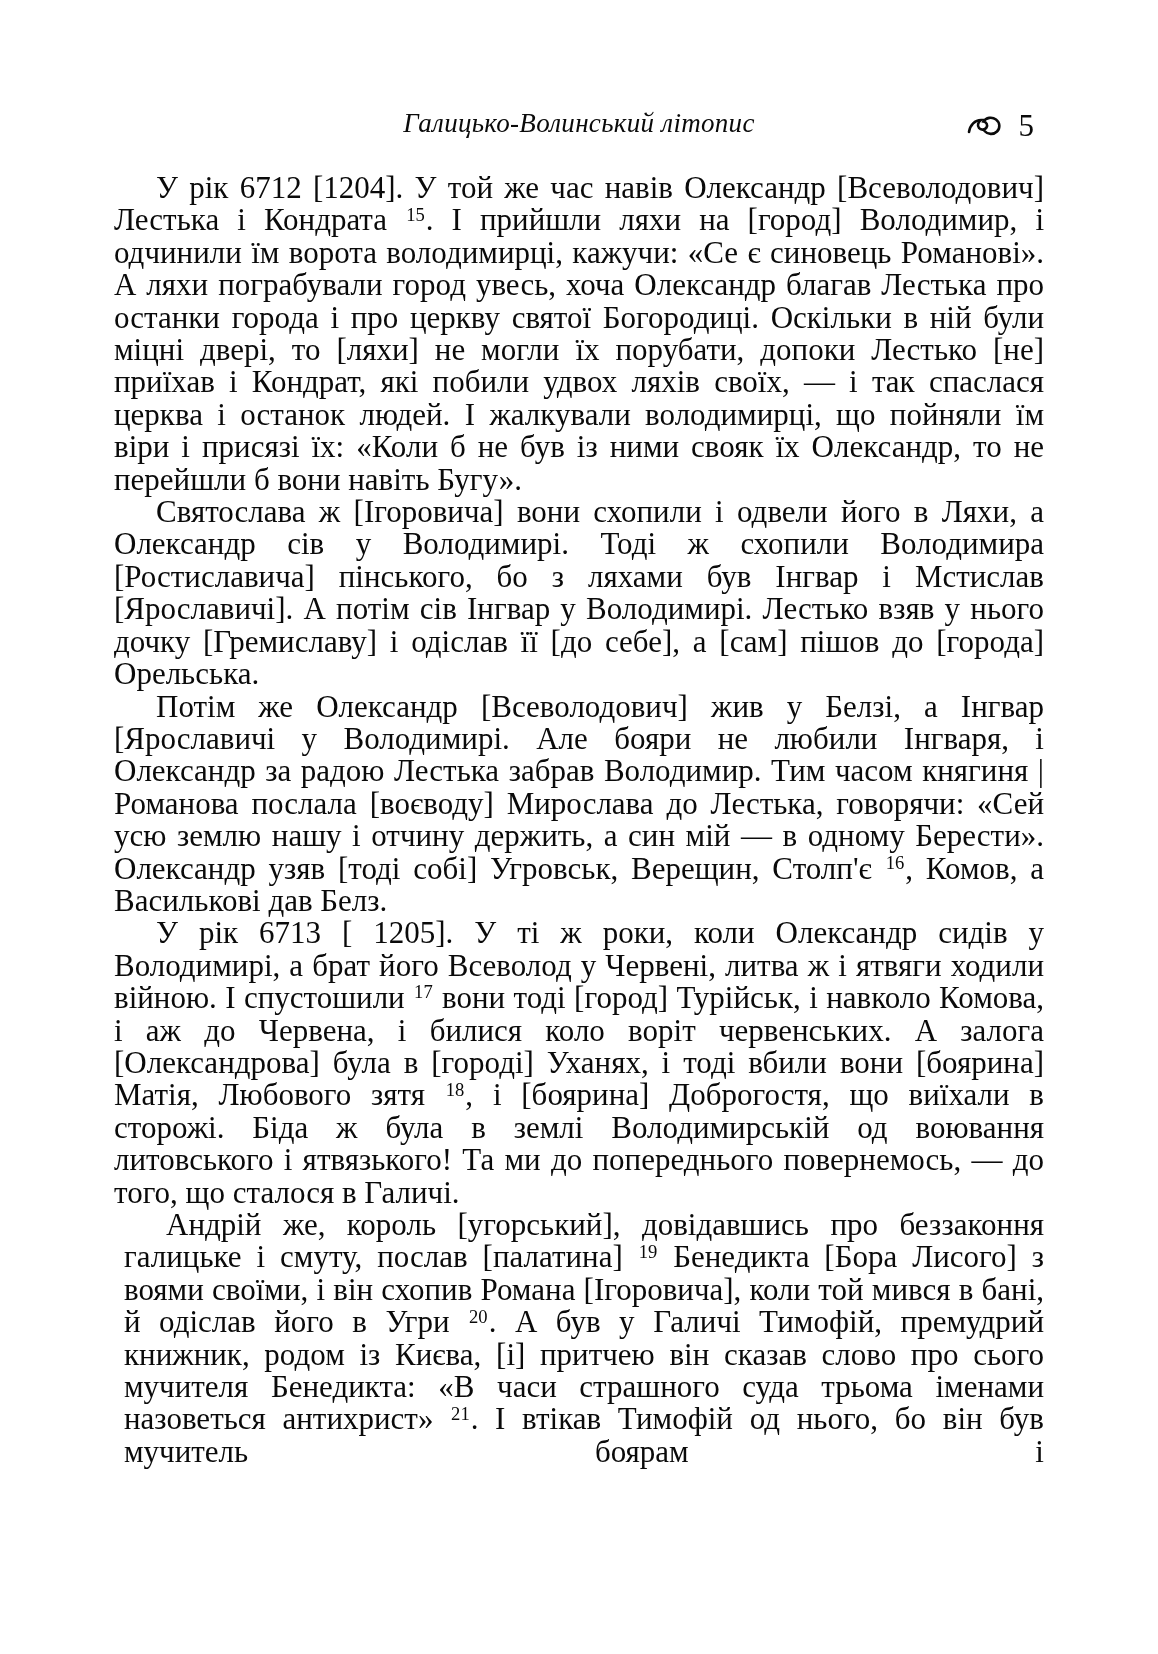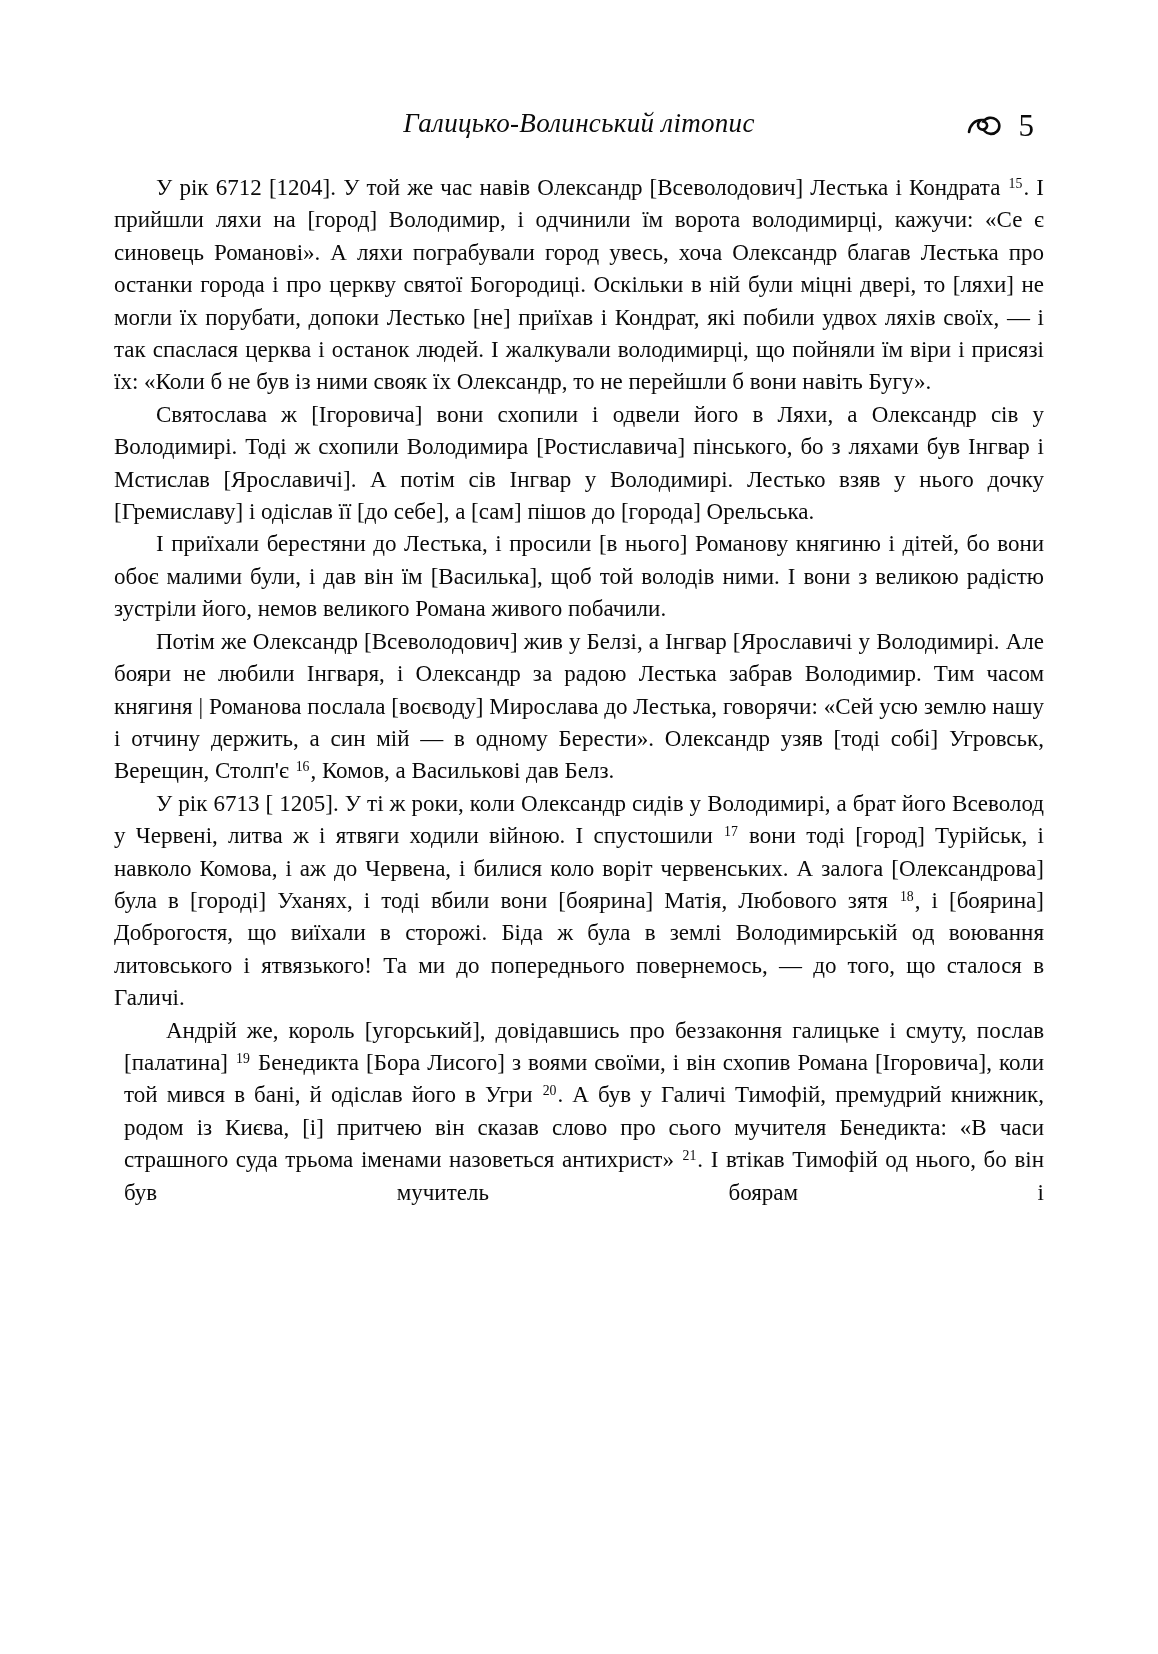--- a/index.html
+++ b/index.html
@@ -51,21 +51,21 @@
   .page-number {
     font-size: 31px;
     line-height: 1;
     color: #0a0a0a;
   }
   .page-body {
     position: absolute;
     top: 172px;
     left: 114px;
     width: 930px;
-    font-size: 23px;
+    font-size: 31px;
     line-height: 32.4px;
     text-align: justify;
     color: #0a0a0a;
     hyphens: none;
     -webkit-hyphens: none;
   }
   .page-body p {
     margin: 0;
     padding: 0;
     text-indent: 42px;
@@ -96,19 +96,18 @@
           <path d="M2,19 C3,12 8,7 14,7 C11,9 10,12.5 12,15 C14,17.5 18,17 19.5,14.5 C21,12 19.5,9 16.5,8.5 C19,4.5 25,3.5 29,6.5 C33,9.5 33.5,15 30,18.5 C26.5,22 20.5,21.5 17.5,18" fill="none" stroke="#0b0b0b" stroke-width="2.6" stroke-linecap="round"></path>
         </svg>
       </span>
       <span class="page-number">5</span>
     </div>
   </header>
 
   <main class="page-body">
     <p>У рік 6712 [1204]. У той же час навів Олександр [Всеволодович] Лестька і Кондрата <sup>15</sup>. І прийшли ляхи на [город] Володимир, і одчинили їм ворота володимирці, кажучи: «Се є синовець Романові». А ляхи пограбували город увесь, хоча Олександр благав Лестька про останки города і про церкву святої Богородиці. Оскільки в ній були міцні двері, то [ляхи] не могли їх порубати, допоки Лестько [не] приїхав і Кондрат, які побили удвох ляхів своїх, — і так спаслася церква і останок людей. І жалкували володимирці, що пойняли їм віри і присязі їх: «Коли б не був із ними свояк їх Олександр, то не перейшли б вони навіть Бугу».</p>
     <p>Святослава ж [Ігоровича] вони схопили і одвели його в Ляхи, а Олександр сів у Володимирі. Тоді ж схопили Володимира [Ростиславича] пінського, бо з ляхами був Інгвар і Мстислав [Ярославичі]. А потім сів Інгвар у Володимирі. Лестько взяв у нього дочку [Гремиславу] і одіслав її [до себе], а [сам] пішов до [города] Орельська.</p>
-    <p>І приїхали берестяни до Лестька, і просили [в нього] Романову княгиню і дітей, бо вони обоє малими були, і дав він їм [Василька], щоб той володів ними. І вони з великою радістю зустріли його, немов великого Романа живого побачили.</p>
     <p>Потім же Олександр [Всеволодович] жив у Белзі, а Інгвар [Ярославичі у Володимирі. Але бояри не любили Інгваря, і Олександр за радою Лестька забрав Володимир. Тим часом княгиня | Романова послала [воєводу] Мирослава до Лестька, говорячи: «Сей усю землю нашу і отчину держить, а син мій — в одному Берести». Олександр узяв [тоді собі] Угровськ, Верещин, Столп'є <sup>16</sup>, Комов, а Василькові дав Белз.</p>
     <p>У рік 6713 [ 1205]. У ті ж роки, коли Олександр сидів у Володимирі, а брат його Всеволод у Червені, литва ж і ятвяги ходили війною. І спустошили <sup>17</sup> вони тоді [город] Турійськ, і навколо Комова, і аж до Червена, і билися коло воріт червенських. А залога [Олександрова] була в [городі] Уханях, і тоді вбили вони [боярина] Матія, Любового зятя <sup>18</sup>, і [боярина] Доброгостя, що виїхали в сторожі. Біда ж була в землі Володимирській од воювання литовського і ятвязького! Та ми до попереднього повернемось, — до того, що сталося в Галичі.</p>
     <p class="continues">Андрій же, король [угорський], довідавшись про беззаконня галицьке і смуту, послав [палатина] <sup>19</sup> Бенедикта [Бора Лисого] з воями своїми, і він схопив Романа [Ігоровича], коли той мився в бані, й одіслав його в Угри <sup>20</sup>. А був у Галичі Тимофій, премудрий книжник, родом із Києва, [і] притчею він сказав слово про сього мучителя Бенедикта: «В часи страшного суда трьома іменами назоветься антихрист» <sup>21</sup>. І втікав Тимофій од нього, бо він був мучитель боярам і</p>
   </main>
 
 </div>
 
 </body></html>

